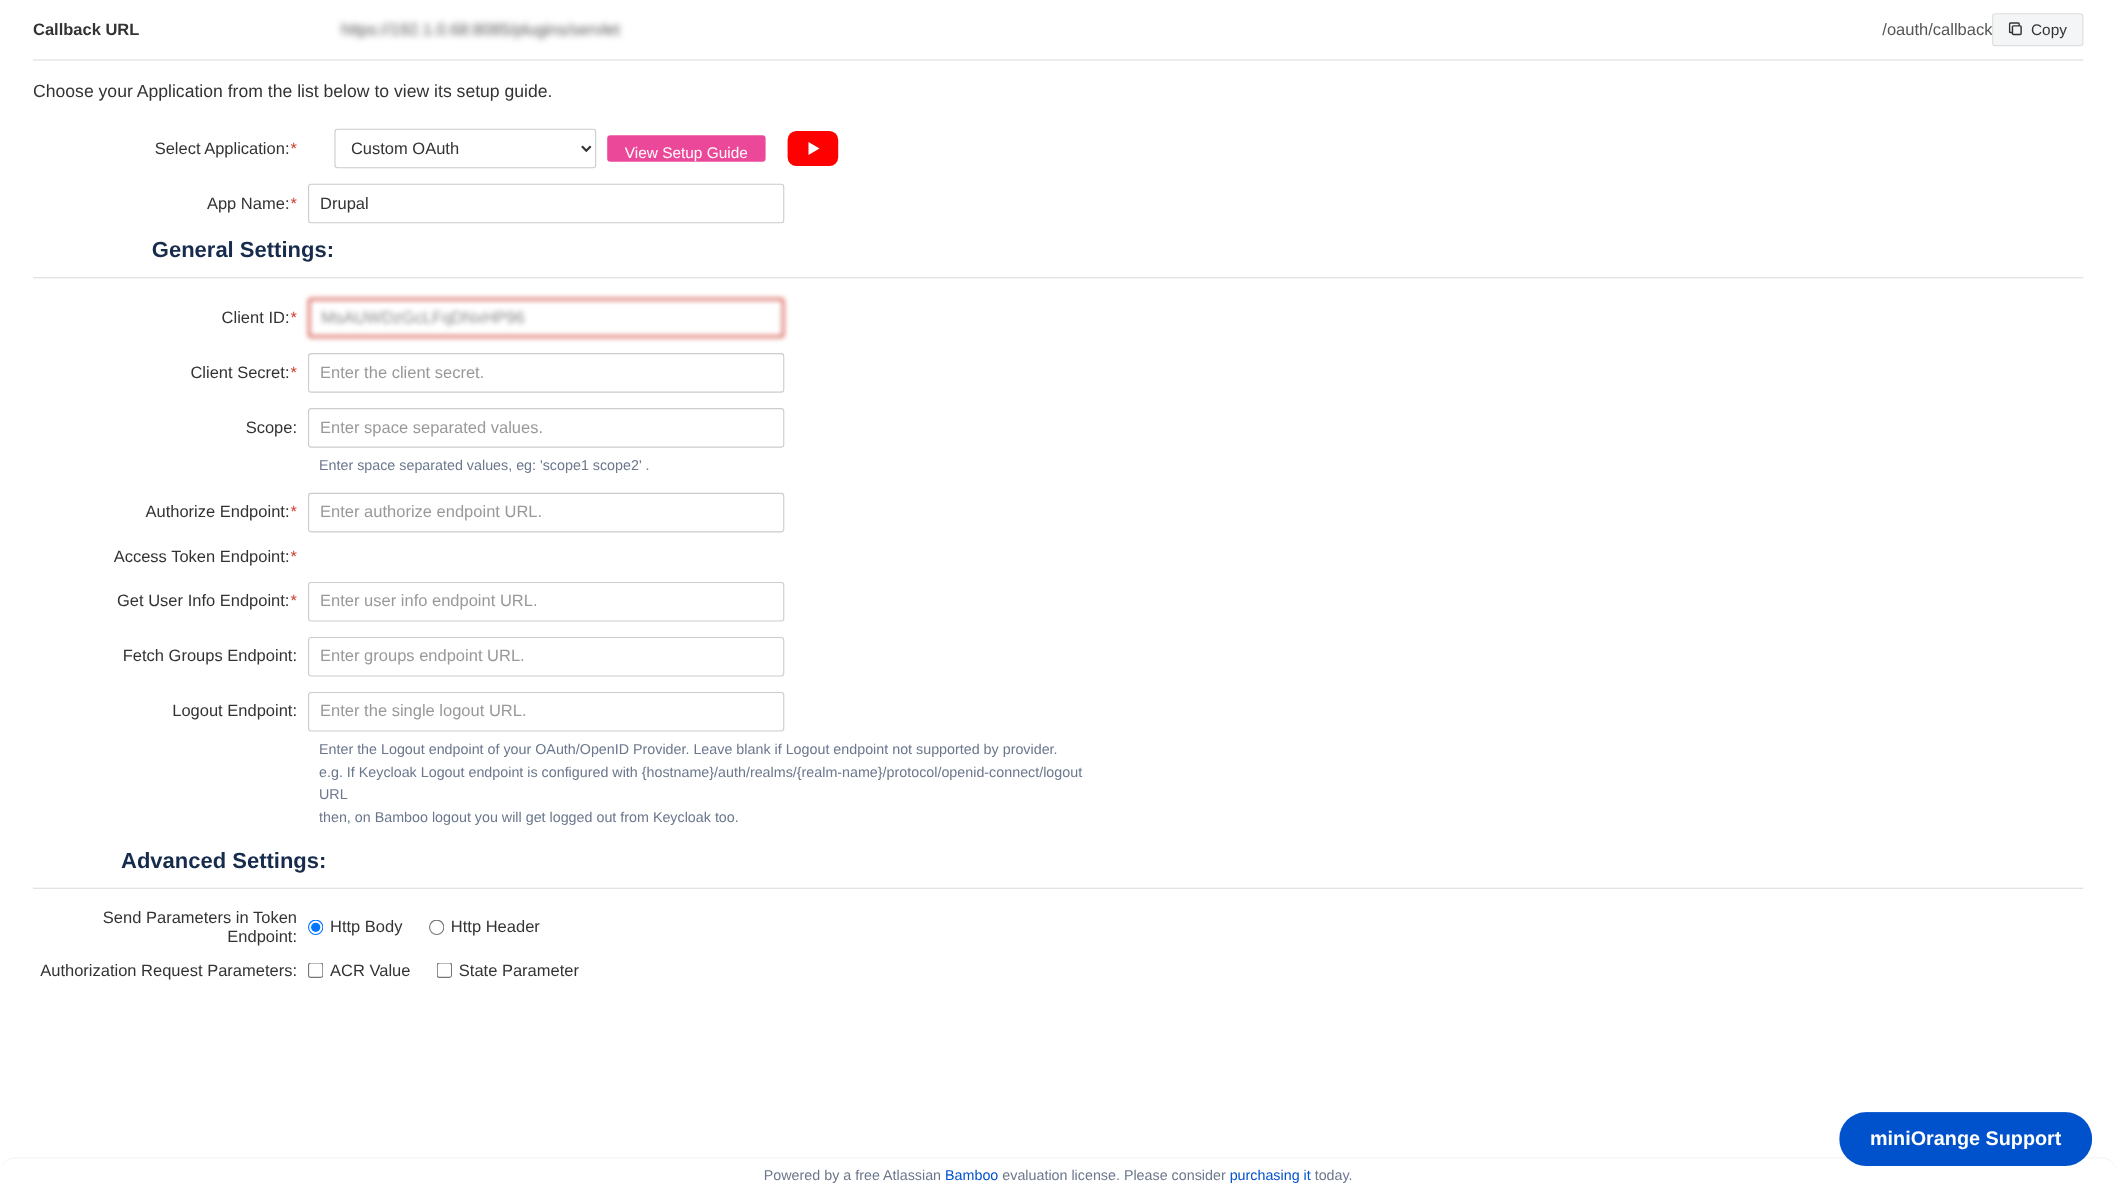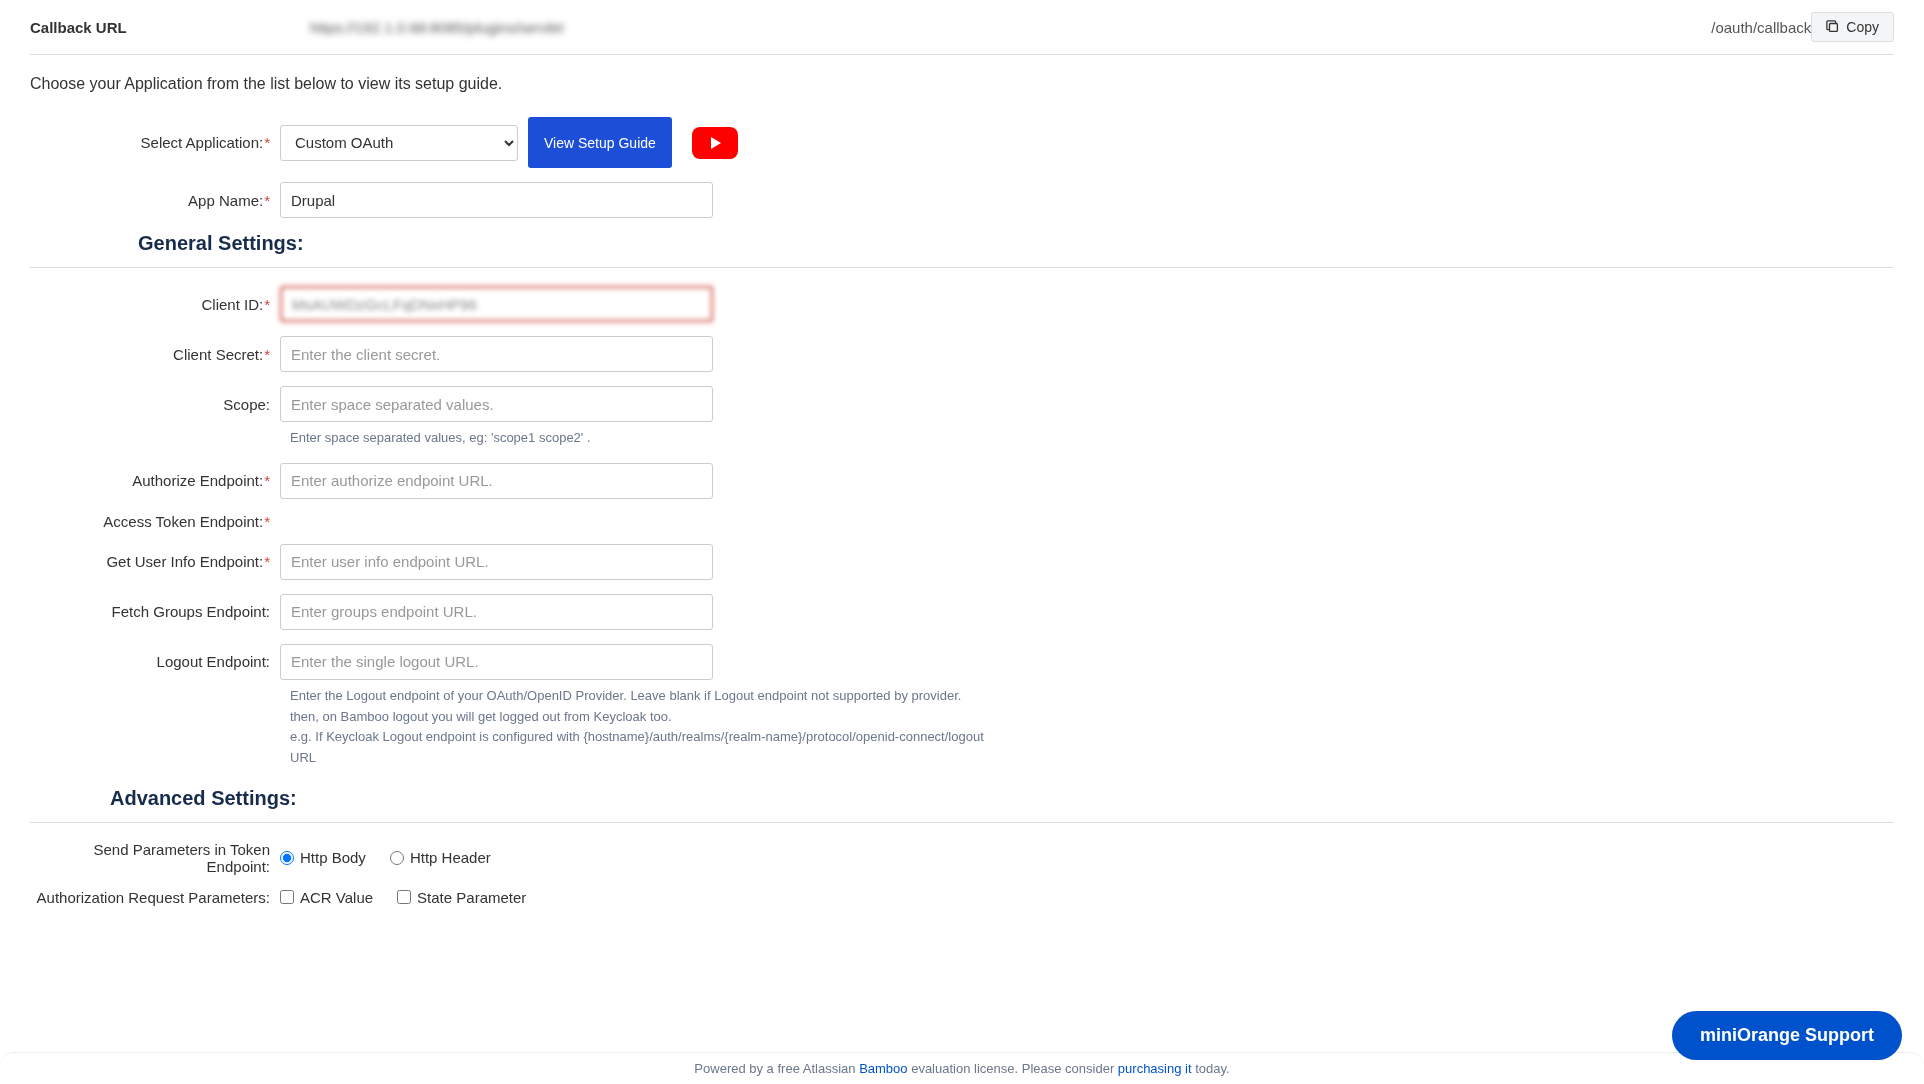--- a/index.html
+++ b/index.html
@@ -76,37 +76,38 @@
       font-size: 15px;
       color: #333;
     }
     .form-control::placeholder {
       color: #999;
     }
     select.form-control {
       width: 238px;
       background: #fff;
       cursor: pointer;
+      margin-left: 24px;
     }
     .client-id-input {
       border: 2px solid #d04437;
       filter: blur(2.5px);
       color: #888;
     }
     .btn-primary {
-      background: #1d4ed8;
+      background: #ec4899;
       color: #fff;
       border: none;
       padding: 8px 16px;
       border-radius: 3px;
       font-size: 14px;
       font-weight: 500;
       cursor: pointer;
       margin-left: 10px;
-      height: 51px;
+      height: 24px;
     }
     .youtube-btn {
       background: #ff0000;
       color: #fff;
       border: none;
       width: 46px;
       height: 32px;
       border-radius: 8px;
       cursor: pointer;
       margin-left: 20px;
@@ -269,22 +270,22 @@
   <label class="form-label">Fetch Groups Endpoint:</label>
   <input type="text" class="form-control" placeholder="Enter groups endpoint URL." style="">
 </div>
 
 <div class="form-row">
   <label class="form-label">Logout Endpoint:</label>
   <input type="text" class="form-control" placeholder="Enter the single logout URL." style="">
 </div>
 <div class="help-text">
   <div>Enter the Logout endpoint of your OAuth/OpenID Provider. Leave blank if Logout endpoint not supported by provider.</div>
+  <div>e.g. If Keycloak Logout endpoint is configured with {hostname}/auth/realms/{realm-name}/protocol/openid-connect/logout URL</div>
   <div>then, on Bamboo logout you will get logged out from Keycloak too.</div>
-  <div>e.g. If Keycloak Logout endpoint is configured with {hostname}/auth/realms/{realm-name}/protocol/openid-connect/logout URL</div>
 </div>
 
 <h2 class="advanced-header">Advanced Settings:</h2>
 <hr class="section-divider">
 
 <div class="form-row">
   <label class="form-label">Send Parameters in Token Endpoint:</label>
   <div class="radio-group">
     <label class="radio-item">
       <input type="radio" name="sendparams" checked="" style="">

